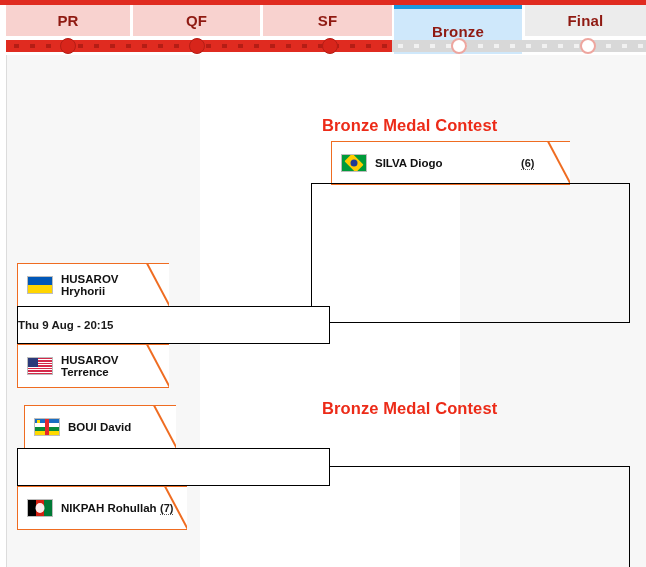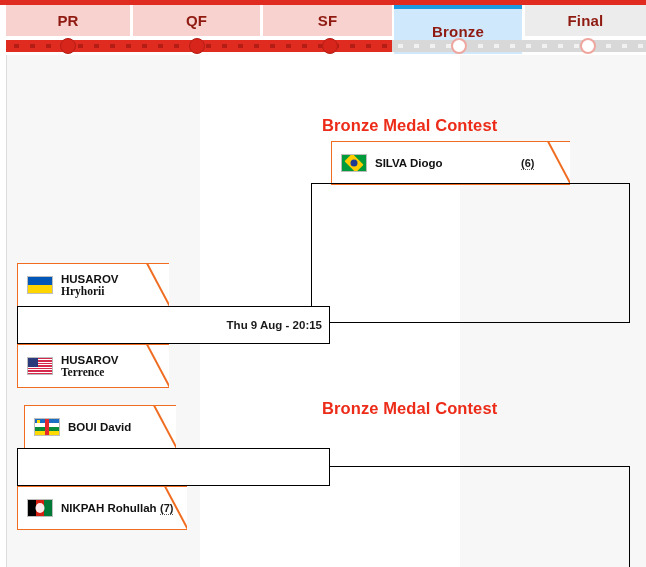--- a/index.html
+++ b/index.html
@@ -99,21 +99,21 @@
     box-sizing:content-box;
   }
   .pname{
     margin-left:8px;
     font-size:11.5px;
     font-weight:bold;
     color:#111;
     line-height:12.5px;
     white-space:nowrap;
   }
-  .pname .ln2{display:block;font-weight:bold;font-family:Liberation Serif, serif;}
+  .pname .ln2{display:block;font-weight:bold;}
   .seed{
     position:absolute;
     font-size:11px;
     font-weight:bold;
     color:#1a1a1a;
     border-bottom:1px dotted #5a5a5a;
     line-height:12px;
   }
 
   
@@ -145,21 +145,21 @@
   .ln{position:absolute;background:#000000;}
   .lnh{height:1.4px;}
   .lnv{width:1.4px;}
 
   
   .matchbox{
     position:absolute;
     border:1.4px solid #000;
     background:#ffffff;
     box-sizing:border-box;
-    display:flex;align-items:center;justify-content:flex-end;
+    display:flex;align-items:center;justify-content:flex-start;
   }
   .matchbox .mtime{
     font-size:11.5px;font-weight:bold;color:#1a1a1a;
     padding-right:7px;white-space:nowrap;
   }
 </style>
 </head>
 <body>
 
 <div id="root">

